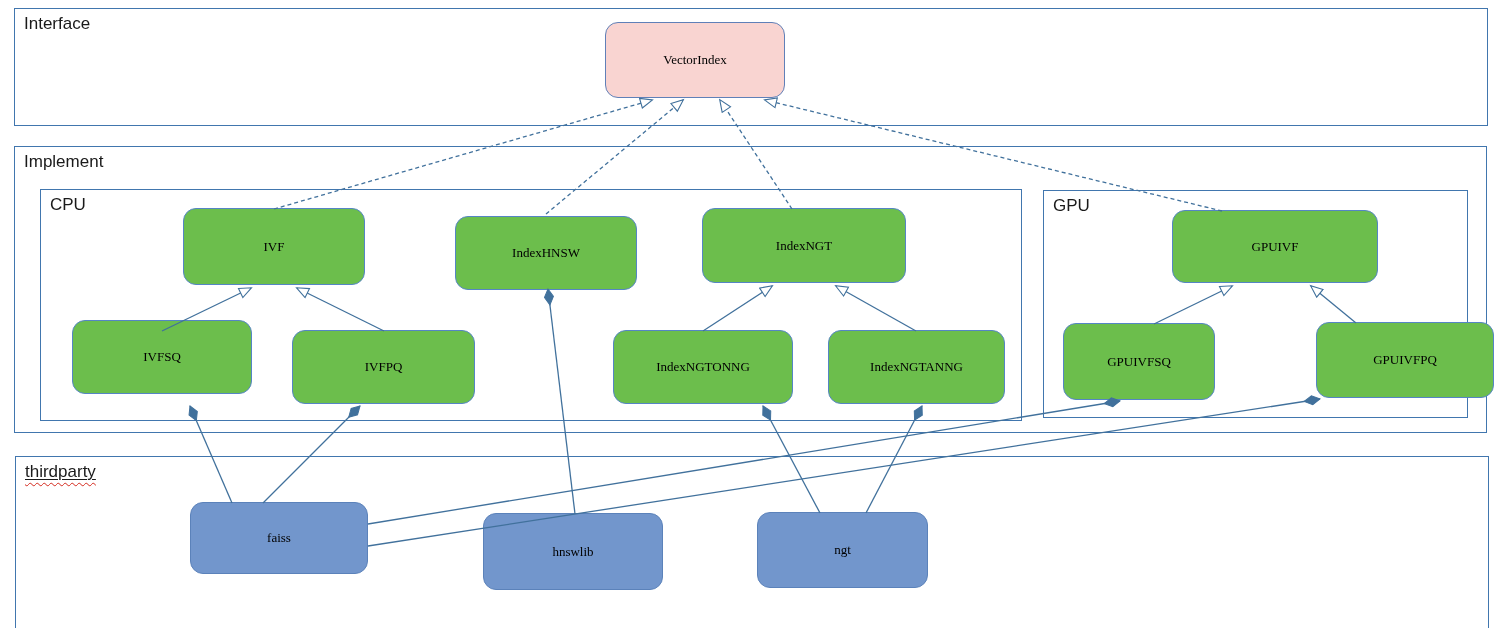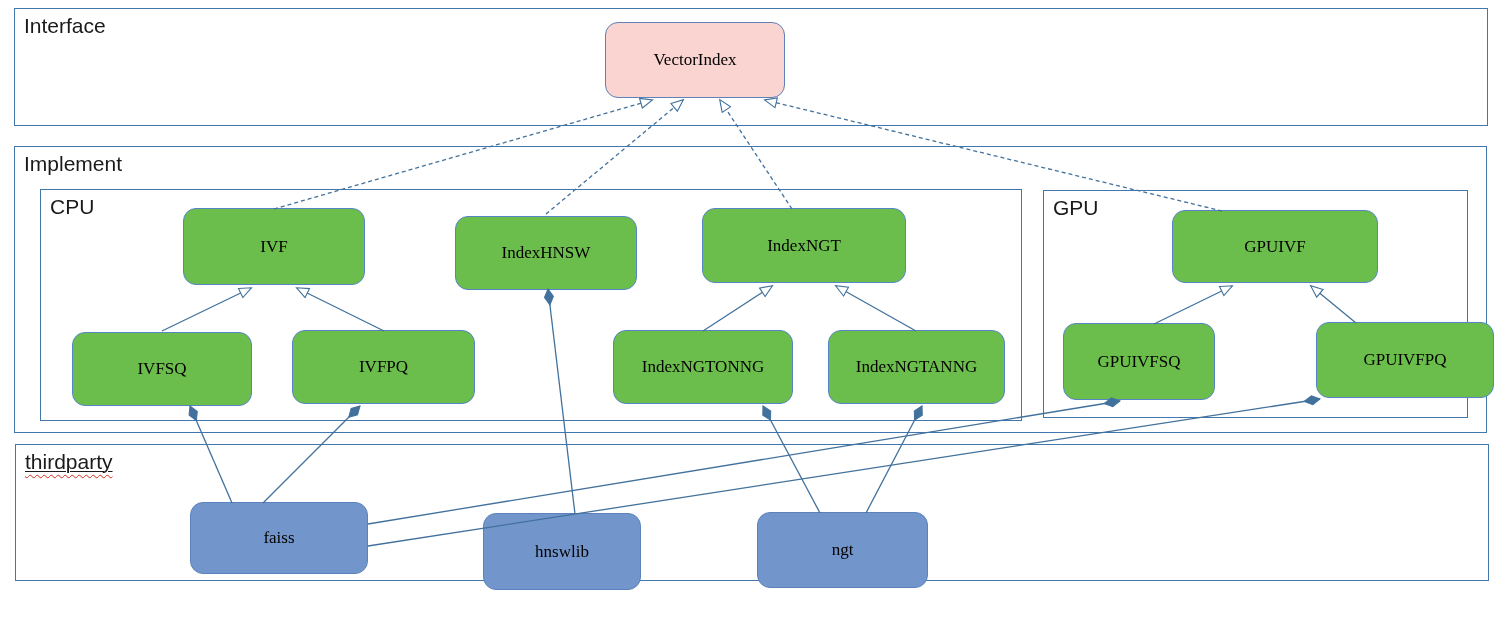--- a/index.html
+++ b/index.html
@@ -16,36 +16,36 @@
   #stage{
     position:relative;width:1503px;height:628px;background:var(--canvas-bg);
     font-family:"Liberation Sans",sans-serif;overflow:hidden;
   }
   .container{
     position:absolute;border:1.6px solid var(--container-border);
     background:transparent;box-sizing:border-box;
   }
   .clabel{
     position:absolute;left:9px;top:5px;
-    font-size:21px;color:var(--label-text);
+    font-size:17px;color:var(--label-text);
     font-family:"Liberation Sans",sans-serif;white-space:nowrap;
   }
   .spell-outer{
     text-decoration:underline wavy var(--spellcheck-red);
     text-underline-offset:5px;text-decoration-thickness:1px;
   }
   .spell-inner{
     text-decoration:underline solid var(--label-text);
     text-underline-offset:2px;text-decoration-thickness:1px;
   }
   .node{
     position:absolute;box-sizing:border-box;border-radius:13px;
     display:flex;align-items:center;justify-content:center;
     font-family:"Liberation Serif","DejaVu Serif",serif;
-    font-size:17px;color:#000;text-align:center;
+    font-size:13px;color:#000;text-align:center;
   }
   .node.green{background:var(--node-green);border:1.5px solid var(--node-green-border);}
   .node.blue{background:var(--node-blue);border:1.5px solid var(--node-blue-border);}
   .node.pink{background:var(--node-pink);border:1.5px solid var(--node-pink-border);}
   #edges{position:absolute;left:0;top:0;width:1503px;height:628px;pointer-events:none;}
   #edges line{stroke:var(--line-blue);stroke-width:1.3;fill:none;}
   #edges line.dashed{stroke-dasharray:4 3;}
   #mArrow path{fill:#ffffff;stroke:var(--line-blue);stroke-width:1.1;}
   #mDiamond path{fill:var(--line-blue);stroke:var(--line-blue);}
 </style>
@@ -63,38 +63,38 @@
   </div>
 
   <div class="container" style="left:40px;top:189px;width:982px;height:232px">
     <span class="clabel">CPU</span>
   </div>
 
   <div class="container" style="left:1043px;top:190px;width:425px;height:228px">
     <span class="clabel">GPU</span>
   </div>
 
-  <div class="container" style="left:15px;top:444px;width:1474px;height:137px">
+  <div class="container" style="left:15px;top:456px;width:1474px;height:173px">
     <span class="clabel spell-outer"><span class="spell-inner">thirdparty</span></span>
   </div>
 
   <div class="node pink" style="left:605px;top:22px;width:180px;height:76px">
     <span>VectorIndex</span>
   </div>
 
   <div class="node green" style="left:183px;top:208px;width:182px;height:77px">
     <span>IVF</span>
   </div>
   <div class="node green" style="left:455px;top:216px;width:182px;height:74px">
     <span>IndexHNSW</span>
   </div>
   <div class="node green" style="left:702px;top:208px;width:204px;height:75px">
     <span>IndexNGT</span>
   </div>
-  <div class="node green" style="left:72px;top:332px;width:180px;height:74px">
+  <div class="node green" style="left:72px;top:320px;width:180px;height:74px">
     <span>IVFSQ</span>
   </div>
   <div class="node green" style="left:292px;top:330px;width:183px;height:74px">
     <span>IVFPQ</span>
   </div>
   <div class="node green" style="left:828px;top:330px;width:177px;height:74px">
     <span>IndexNGTANNG</span>
   </div>
   <div class="node green" style="left:613px;top:330px;width:180px;height:74px">
     <span>IndexNGTONNG</span>
@@ -105,21 +105,21 @@
   <div class="node green" style="left:1063px;top:323px;width:152px;height:77px">
     <span>GPUIVFSQ</span>
   </div>
   <div class="node green" style="left:1316px;top:322px;width:178px;height:76px">
     <span>GPUIVFPQ</span>
   </div>
 
   <div class="node blue" style="left:190px;top:502px;width:178px;height:72px">
     <span>faiss</span>
   </div>
-  <div class="node blue" style="left:483px;top:513px;width:158px;height:77px">
+  <div class="node blue" style="left:483px;top:513px;width:180px;height:77px">
     <span>hnswlib</span>
   </div>
   <div class="node blue" style="left:757px;top:512px;width:171px;height:76px">
     <span>ngt</span>
   </div>
 
   <svg id="edges" viewBox="0 0 1503 628" xmlns="http://www.w3.org/2000/svg">
     <defs>
       <marker id="mArrow" markerWidth="15" markerHeight="13" refX="12.5" refY="6" orient="auto" markerUnits="userSpaceOnUse">
         <path d="M1,1 L13,6 L1,11 Z"></path>

